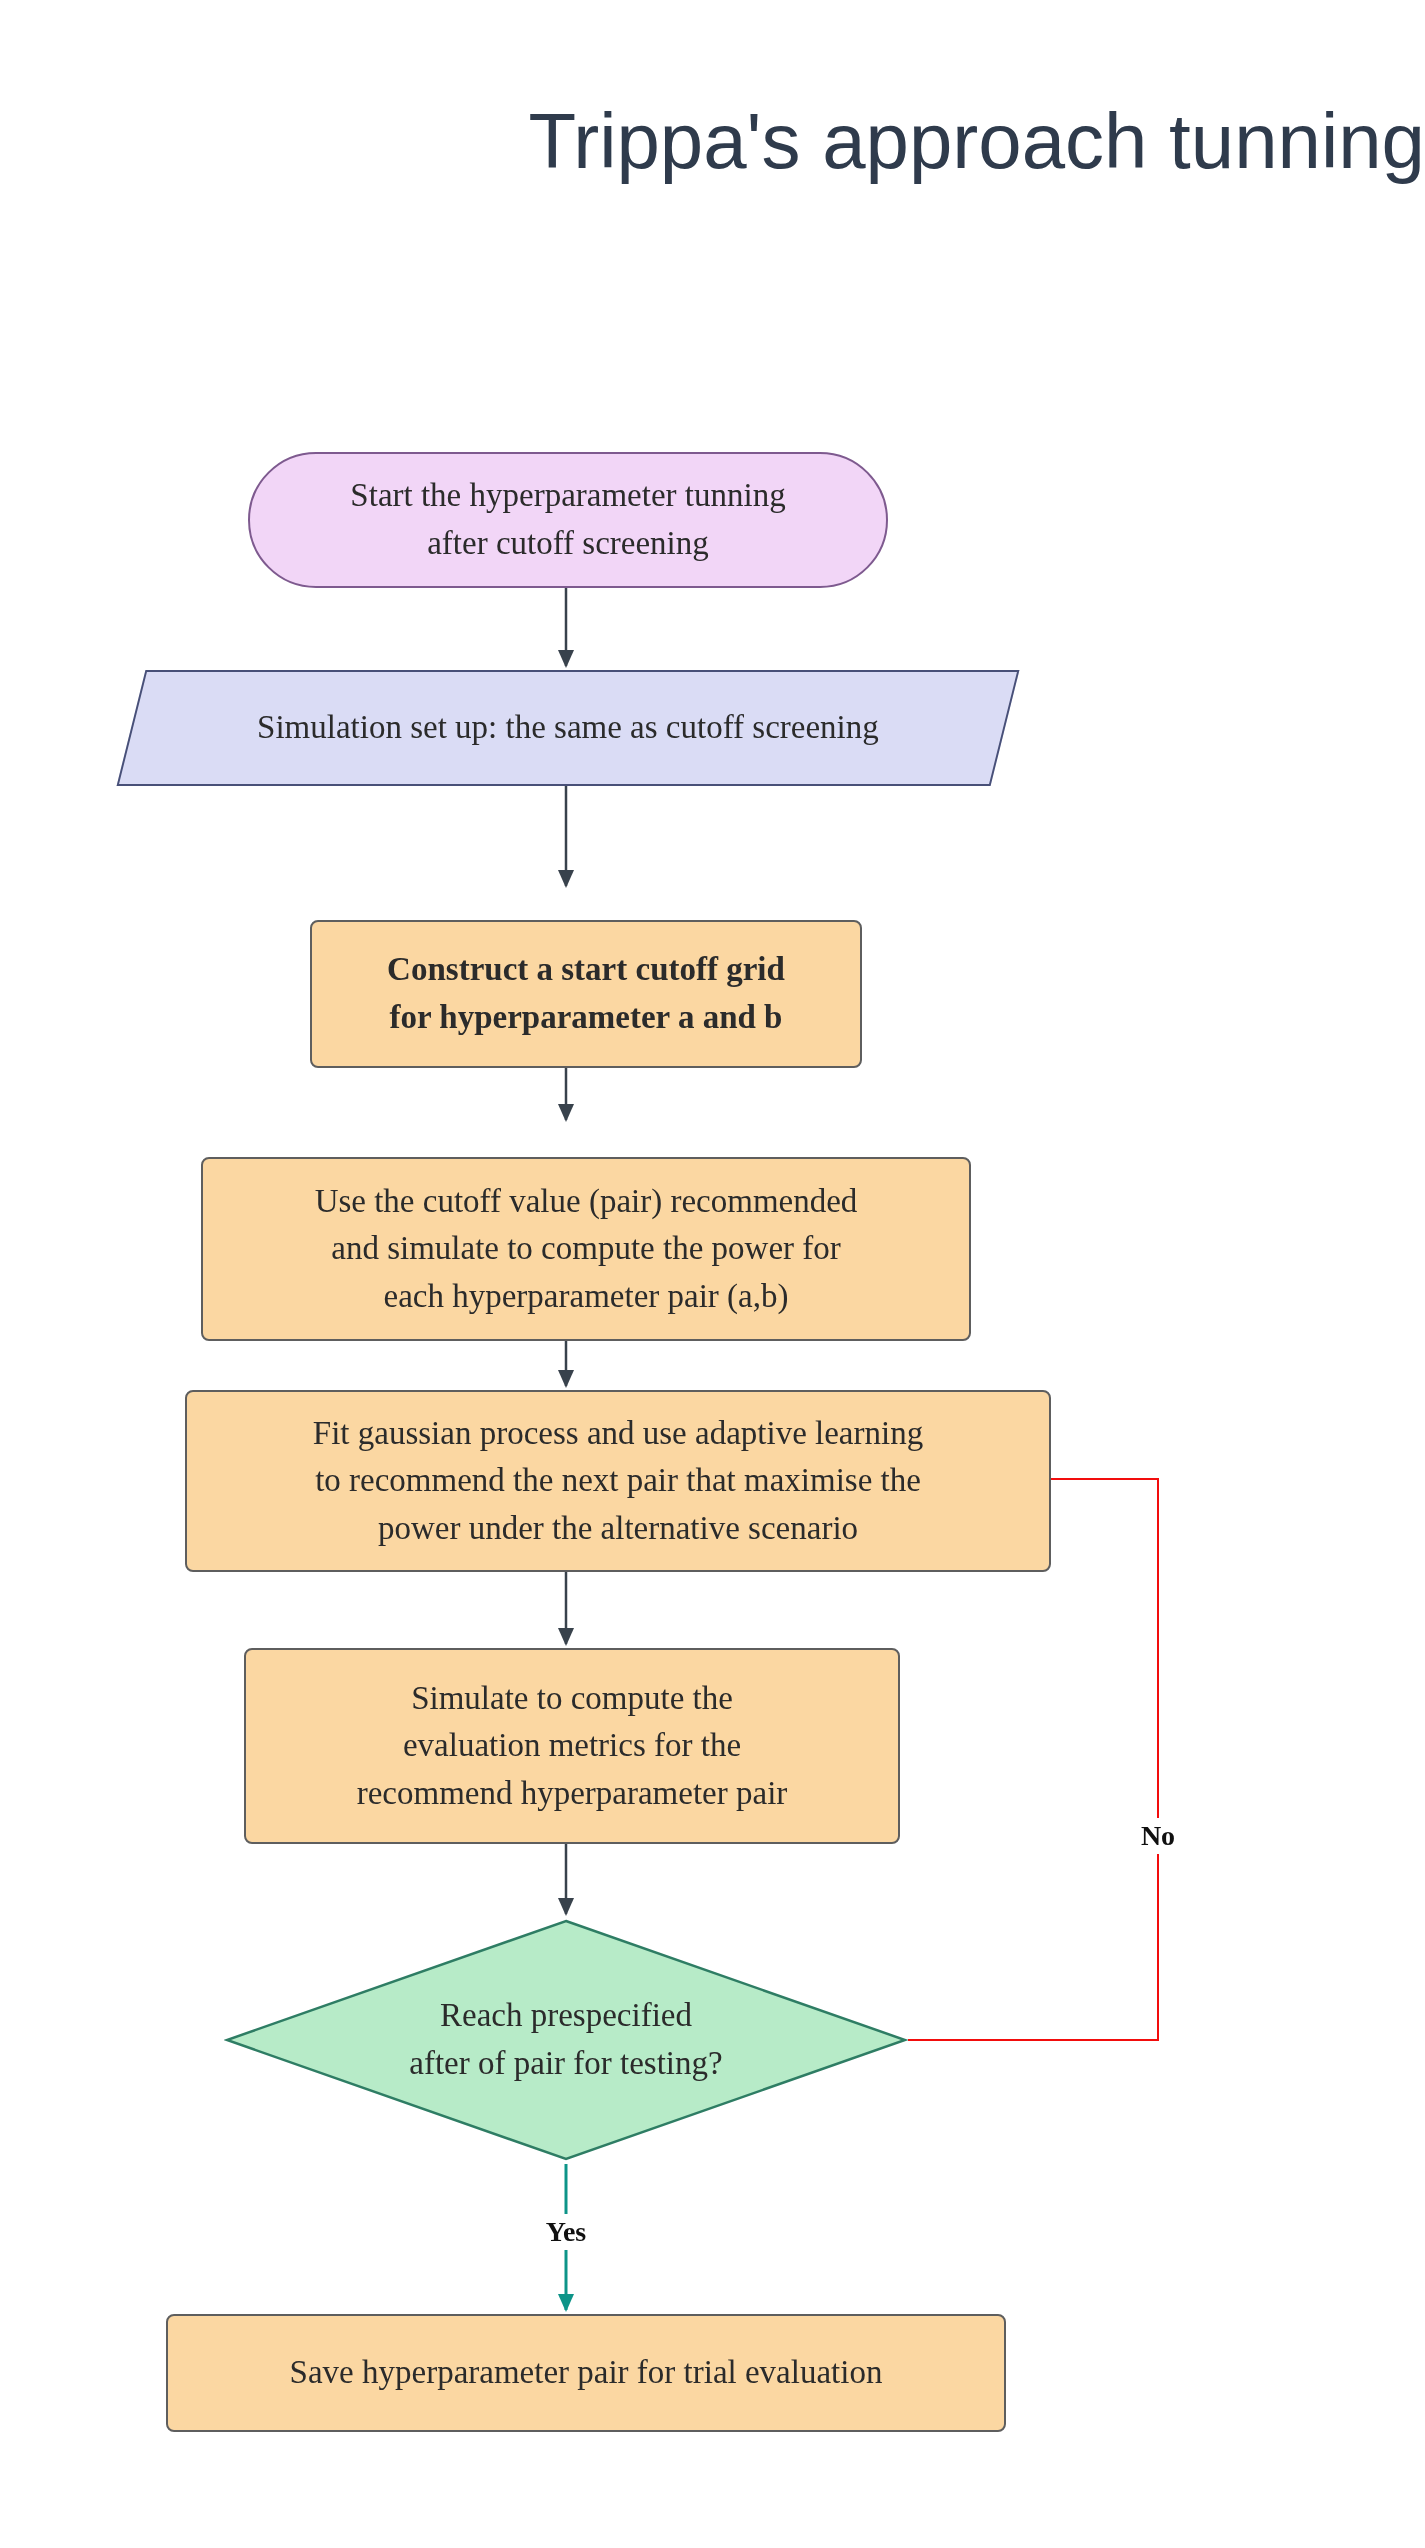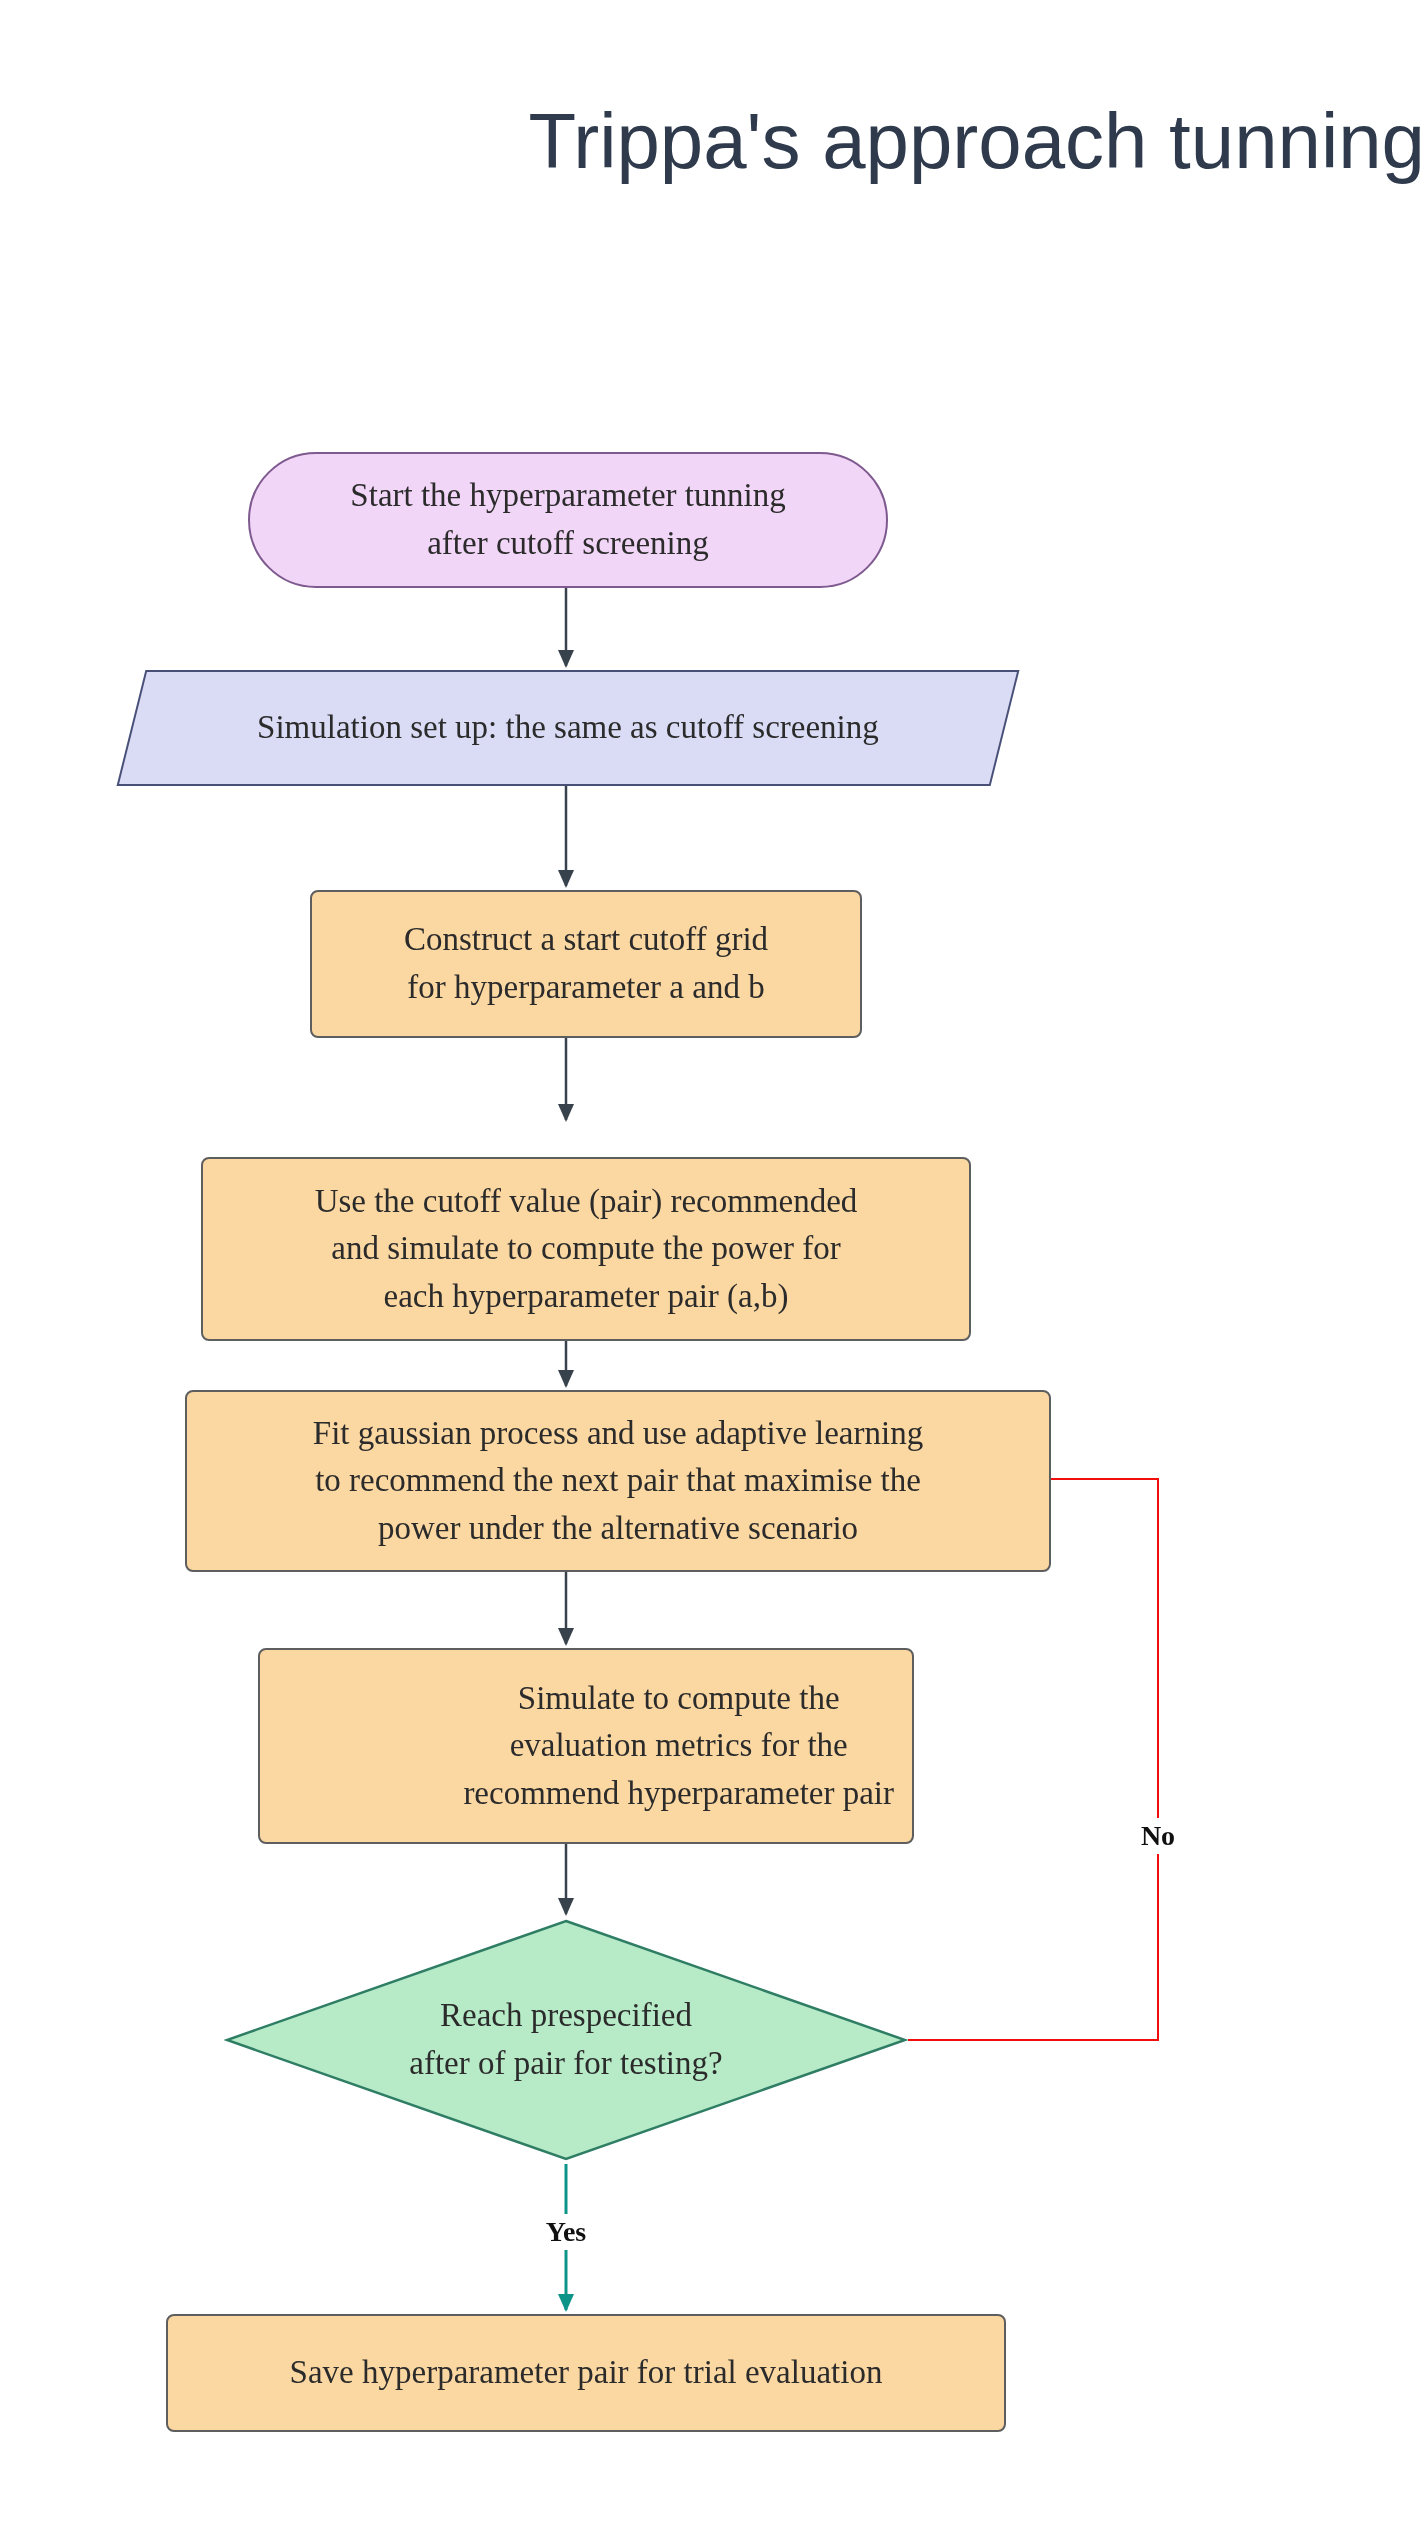--- a/index.html
+++ b/index.html
@@ -57,38 +57,38 @@
 
   <div class="shape stadium" style="left:248px;top:452px;width:636px;height:132px;">
     <div class="node-text">Start the hyperparameter tunning
 after cutoff screening</div>
   </div>
 
   <div class="shape para" style="left:131px;top:670px;width:870px;height:112px;">
     <div class="inner node-text">Simulation set up: the same as cutoff screening</div>
   </div>
 
-  <div class="shape proc" style="left:310px;top:890px;width:512px;height:144px;">
+  <div class="shape proc" style="left:310px;top:920px;width:512px;height:144px;font-weight:bold;">
     <div class="node-text">Construct a start cutoff grid
 for hyperparameter a and b</div>
   </div>
 
   <div class="shape proc" style="left:201px;top:1124px;width:730px;height:180px;margin-top:33px;">
     <div class="node-text">Use the cutoff value (pair) recommended
 and simulate to compute the power for
 each hyperparameter pair (a,b)</div>
   </div>
 
   <div class="shape proc" style="left:153px;top:1390px;width:826px;height:178px;margin-left:32px;">
     <div class="node-text">Fit gaussian process and use adaptive learning
 to recommend the next pair that maximise the
 power under the alternative scenario</div>
   </div>
 
-  <div class="shape proc" style="left:258px;top:1648px;width:616px;height:192px;justify-content:flex-end;">
+  <div class="shape proc" style="left:244px;top:1648px;width:616px;height:192px;">
     <div class="node-text">Simulate to compute the
 evaluation metrics for the
 recommend hyperparameter pair</div>
   </div>
 
   <div class="shape" style="left:224px;top:1918px;width:684px;height:244px;">
     <svg class="diamond-svg" viewBox="0 0 684 244" preserveAspectRatio="none" aria-hidden="true">
       <polygon class="diamond-poly" points="342,3 681,122 342,241 3,122"></polygon>
     </svg>
     <div class="diamond-text node-text">Reach prespecified

